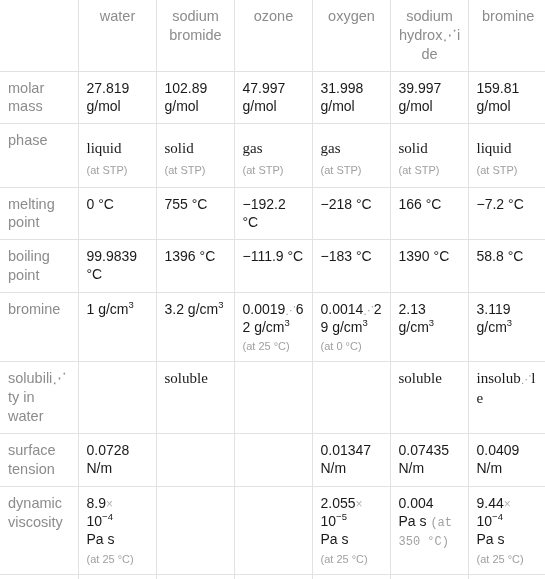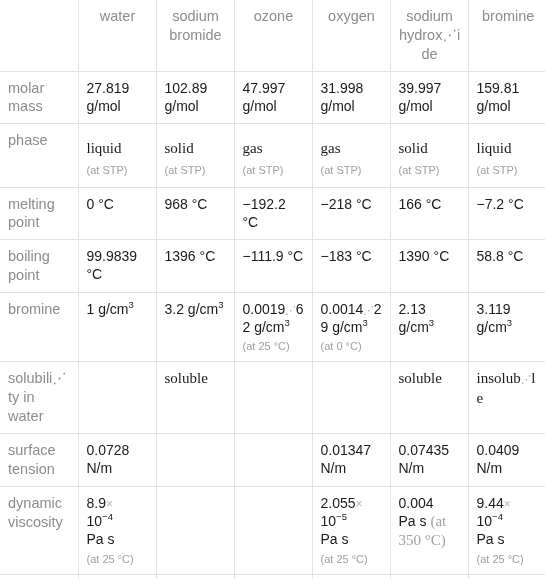--- a/index.html
+++ b/index.html
@@ -55,22 +55,22 @@
     margin-top:8px;
   }
   .note{
     color:#a0a0a0;
     font-size:11px;
     font-family:"Liberation Sans",sans-serif;
     white-space:nowrap;
   }
   .note-inline{
     color:#a0a0a0;
-    font-size:15px;
-    font-family:Liberation Serif, serif;
+    font-size:12px;
+    font-family:Liberation Mono, monospace;
   }
   .times{color:#b4b4b4;font-size:12px;}
   sup{font-size:9.5px;line-height:0;vertical-align:super;}
   .brk{color:#9a9a9a;font-size:11px;letter-spacing:-.5px;}
   .nw{white-space:nowrap;}
   .blk{display:block;}
 </style>
 </head>
 <body>
 
@@ -130,21 +130,21 @@
     </td>
     <td>
       <span class="word blk">liquid</span>
       <span class="note">(at STP)</span>
     </td>
   </tr>
 
   <tr>
     <td class="rlab">melting point</td>
     <td class="val">0 °C</td>
-    <td class="val">968 °C</td>
+    <td class="val">755 °C</td>
     <td class="val">−192.2 °C</td>
     <td class="val">−218 °C</td>
     <td class="val">166 °C</td>
     <td class="val">−7.2 °C</td>
   </tr>
 
   <tr>
     <td class="rlab">boiling point</td>
     <td class="val">99.9839 °C</td>
     <td class="val">1396 °C</td>

